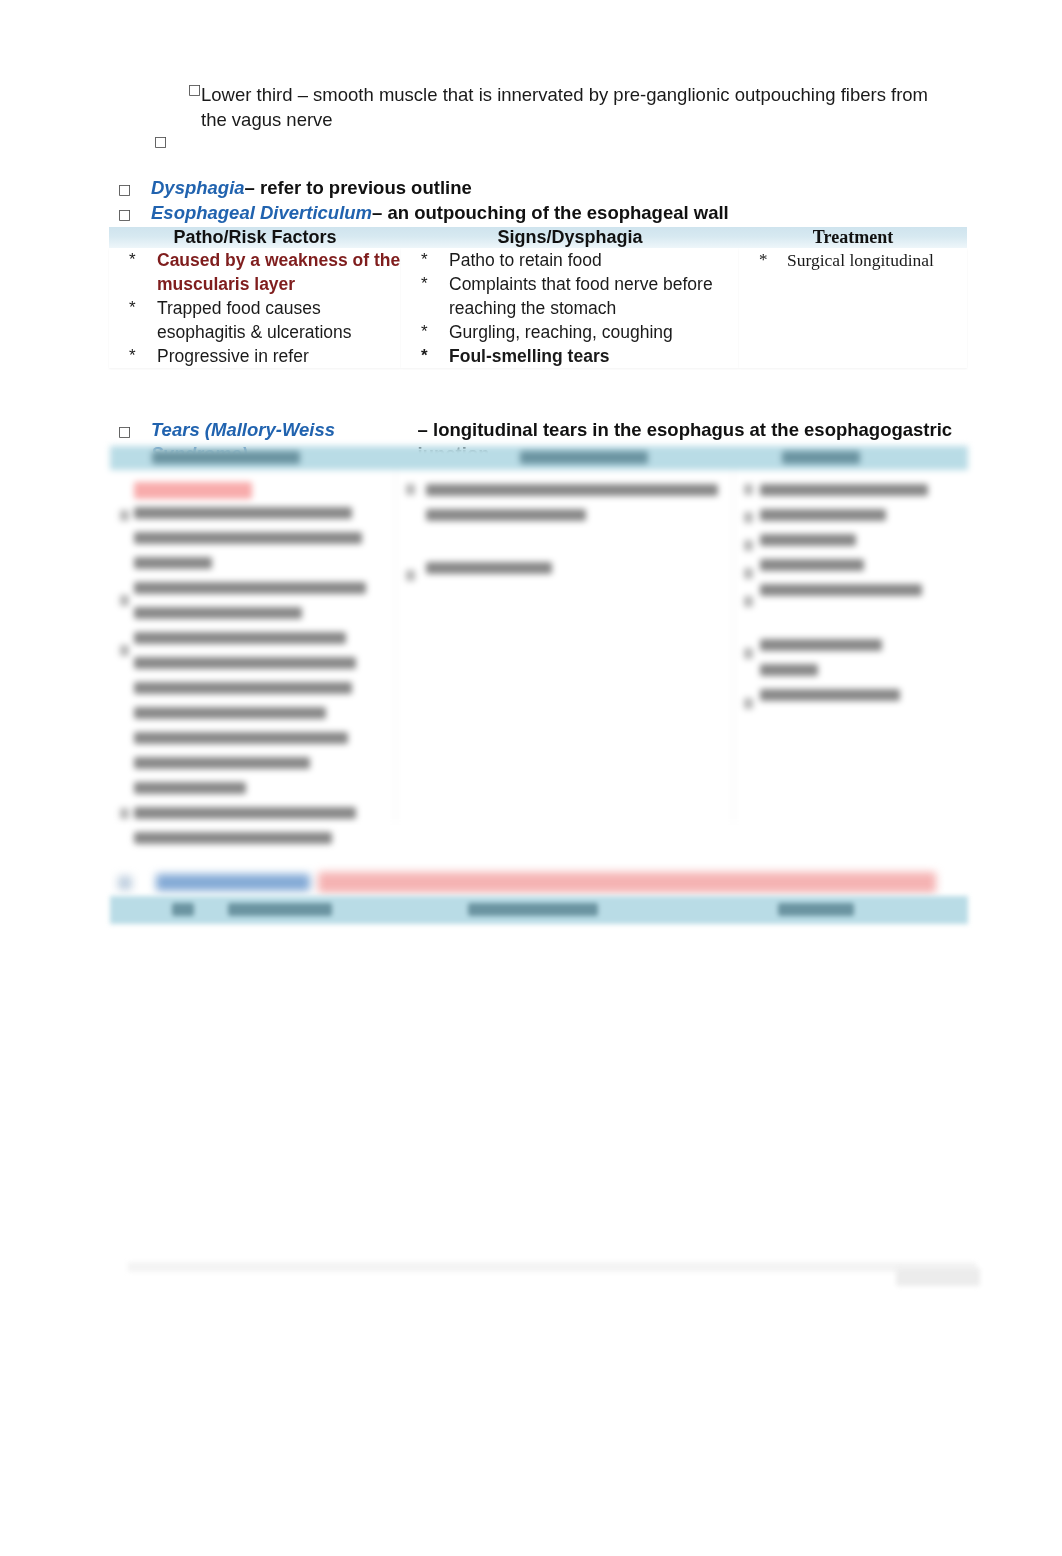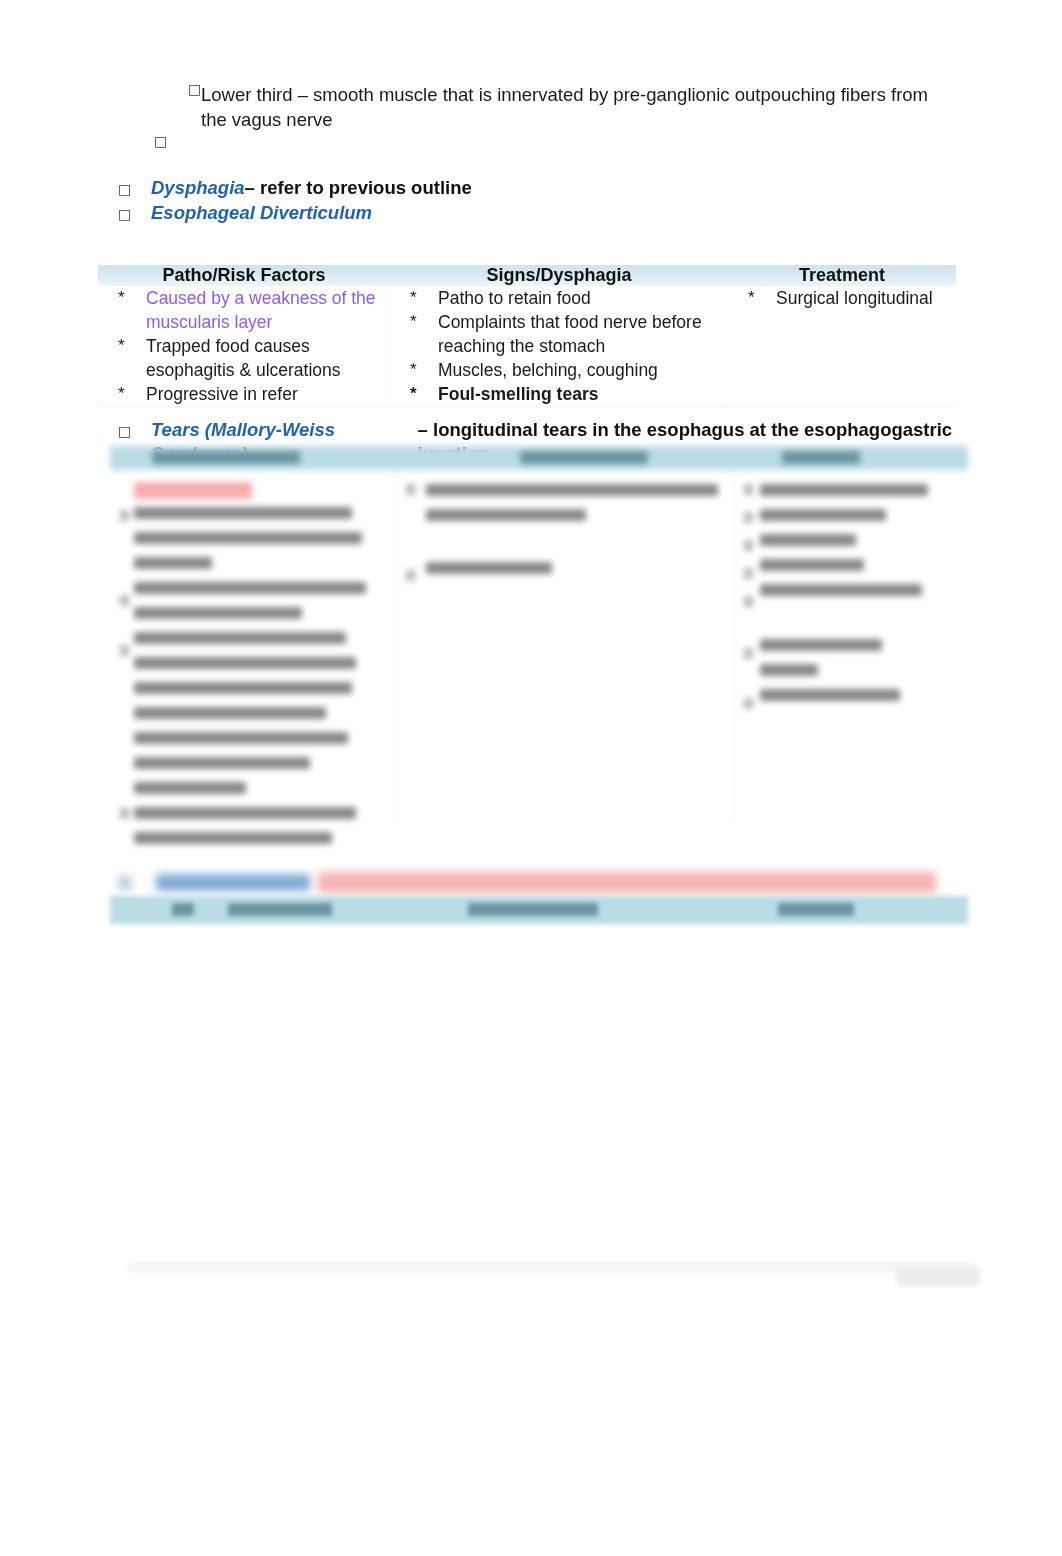--- a/index.html
+++ b/index.html
@@ -78,35 +78,34 @@
   }
   .head-black {
     color: #111111;
     font-weight: bold;
     font-size: 18.5px;
   }
 
   
   .tbl {
     position: absolute;
-    left: 98px;
+    left: 109px;
     width: 858px;
     border-collapse: collapse;
     table-layout: fixed;
     background: #ffffff;
-    margin-top: 38px;
   }
   .tbl td, .tbl th {
     vertical-align: top;
     padding: 0;
     border: none;
   }
   .col-a { width: 292px; }
   .col-b { width: 338px; }
-  .col-c { width: 228px; }
+  .col-c { width: 228px; font-family: Liberation Serif, serif; }
 
   .thead-cell {
     text-align: center;
     font-weight: bold;
     font-size: 18px;
     color: #111111;
     padding: 4px 0 5px 0;
     background: linear-gradient(to bottom, #cfe4ee 0%, #d7e9f1 45%, #eef6fa 100%);
   }
 
@@ -126,21 +125,21 @@
     color: #1a1a1a;
   }
   .ast {
     flex: 0 0 28px;
     text-align: left;
     padding-left: 20px;
     font-size: 17px;
     line-height: 24px;
   }
   .cell-li .ctxt { display: block; }
-  .red { color: #8b5cf6; font-weight: normal; }
+  .red { color: #7f1d1d; font-weight: bold; }
   .bold { font-weight: bold; }
 
   
   .blurred { filter: blur(3.4px); }
   .blurred-soft { filter: blur(2.6px); }
   .blurred-hard { filter: blur(4.2px); }
 
   .bhead {
     background: #b9dce6;
     height: 24px;
@@ -230,20 +229,21 @@
 
     <div class="head-row">
       <span class="bullet-box">□</span>
       <span class="head-blue">Dysphagia</span>
       <span class="head-black"> – refer to previous outline</span>
     </div>
 
     <div class="head-row">
       <span class="bullet-box">□</span>
       <span class="head-blue">Esophageal Diverticulum</span>
+      <span class="head-black">  – an outpouching of the esophageal wall</span>
     </div>
 
   </div>
 
   <table class="tbl" style="top:227px;">
     <thead>
       <tr>
         <th class="thead-cell col-a">Patho/Risk Factors</th>
         <th class="thead-cell col-b">Signs/Dysphagia</th>
         <th class="thead-cell col-c">Treatment</th>
@@ -271,21 +271,21 @@
           <div class="cell-li">
             <span class="ast">*</span>
             <span class="ctxt">Patho to retain food</span>
           </div>
           <div class="cell-li">
             <span class="ast">*</span>
             <span class="ctxt">Complaints that food nerve before reaching the stomach</span>
           </div>
           <div class="cell-li">
             <span class="ast">*</span>
-            <span class="ctxt">Muscles, belching, coughing</span>
+            <span class="ctxt">Gurgling, reaching, coughing</span>
           </div>
           <div class="cell-li">
             <span class="ast bold">*</span>
             <span class="ctxt bold">Foul-smelling tears</span>
           </div>
         </td>
 
         <td class="tbody-cell col-c last">
           <div class="cell-li">
             <span class="ast">*</span>

